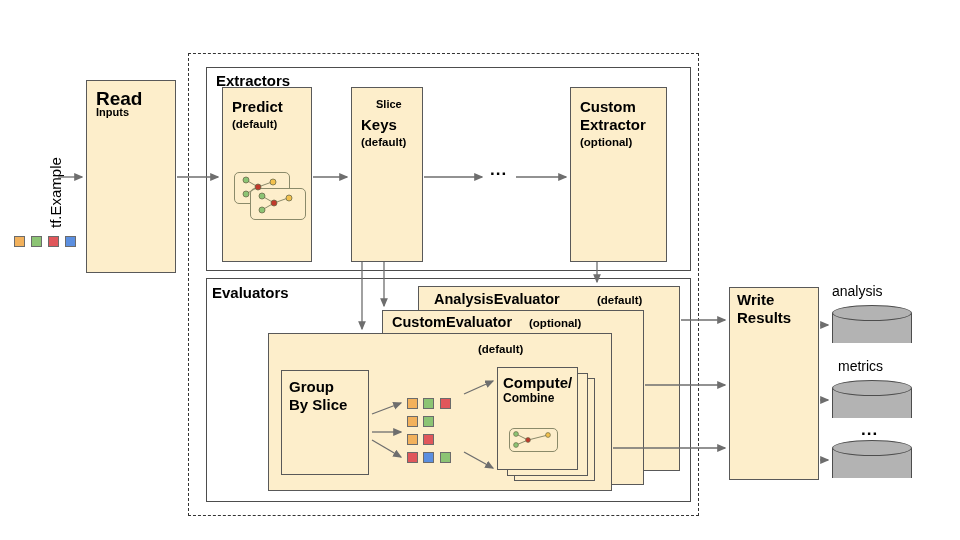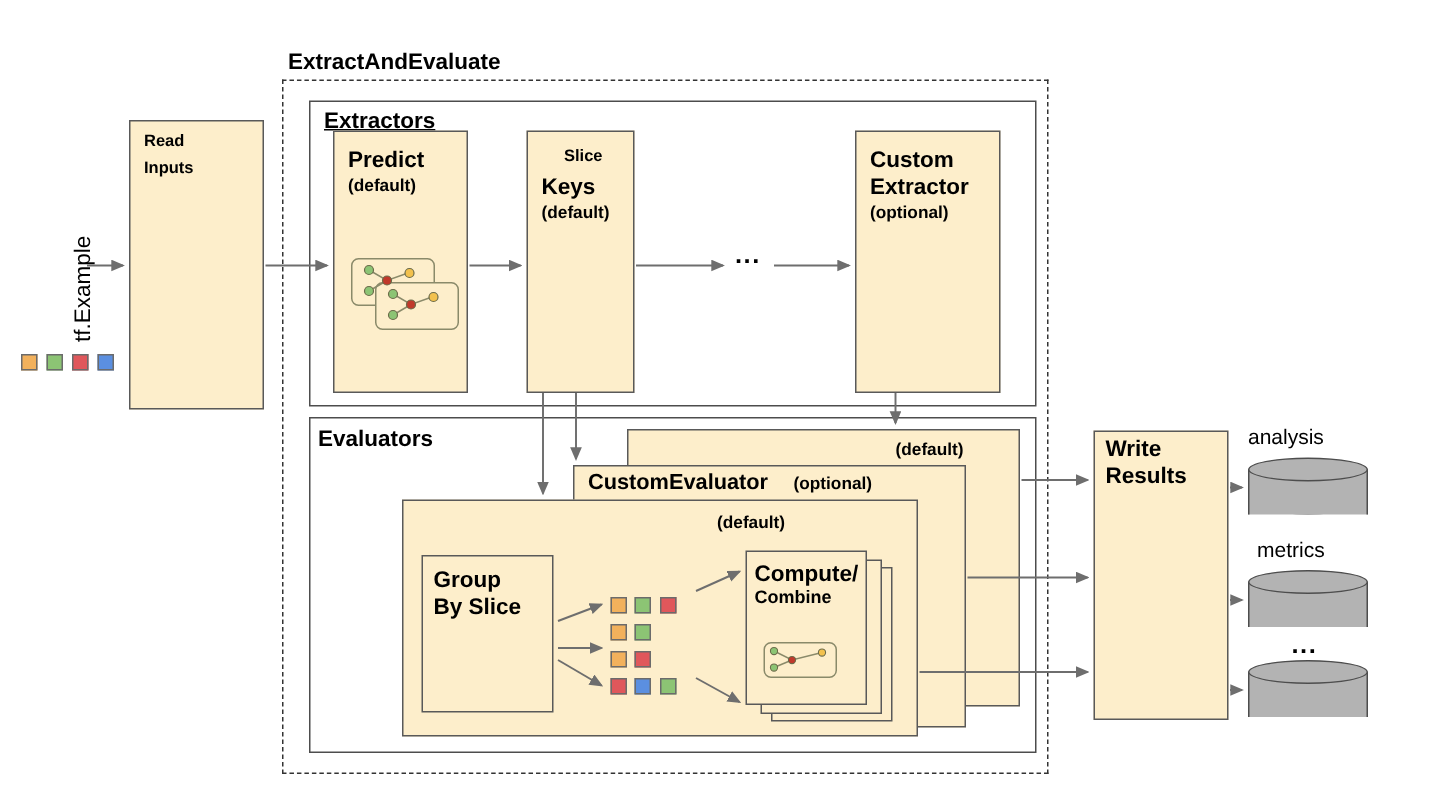--- a/index.html
+++ b/index.html
@@ -40,28 +40,27 @@
   <div class="vert" style="left:47px;top:228px;">tf.Example</div>
 
   <div>
     <div class="chip" style="left:14px;top:236px;background:#f2b15c;"></div>
     <div class="chip" style="left:31px;top:236px;background:#8cc474;"></div>
     <div class="chip" style="left:48px;top:236px;background:#e0575b;"></div>
     <div class="chip" style="left:65px;top:236px;background:#5b8fe0;"></div>
   </div>
 
   <div class="box" style="left:86px;top:80px;width:90px;height:193px;"></div>
-  <div class="lbl" style="left:96px;top:88px;font-size:11px;">Read</div>
+  <div class="lbl" style="left:96px;top:88px;font-size:19px;">Read</div>
   <div class="lbl" style="left:96px;top:106px;font-size:11px;">Inputs</div>
 
-  <div class="title" style="position:absolute;left:192px;top:33px;">ExtractAndEvaluate</div>
   <div class="dashed" style="left:188px;top:53px;width:511px;height:463px;"></div>
 
   <div class="plain" style="left:206px;top:67px;width:485px;height:204px;"></div>
-  <div class="title" style="position:absolute;left:216px;top:72px;text-decoration:underline;">Extractors</div>
+  <div class="title" style="position:absolute;left:216px;top:72px;">Extractors</div>
 
   <div class="box" style="left:222px;top:87px;width:90px;height:175px;"></div>
   <div class="lbl" style="left:232px;top:98px;font-size:15px;">Predict</div>
   <div class="lbl sub" style="left:232px;top:118px;">(default)</div>
 
   <div class="glyphbox" style="left:234px;top:172px;width:54px;height:30px;"></div>
   <div class="glyphbox" style="left:250px;top:188px;width:54px;height:30px;"></div>
 
   <div class="box" style="left:351px;top:87px;width:72px;height:175px;"></div>
   <div class="lbl" style="left:376px;top:98px;font-size:11px;">Slice</div>
@@ -72,20 +71,21 @@
 
   <div class="box" style="left:570px;top:87px;width:97px;height:175px;"></div>
   <div class="lbl" style="left:580px;top:98px;font-size:15px;">Custom</div>
   <div class="lbl" style="left:580px;top:116px;font-size:15px;">Extractor</div>
   <div class="lbl sub" style="left:580px;top:136px;">(optional)</div>
 
   <div class="plain" style="left:206px;top:278px;width:485px;height:224px;"></div>
   <div class="title" style="position:absolute;left:212px;top:284px;">Evaluators</div>
 
   <div class="box" style="left:418px;top:286px;width:262px;height:185px;"></div>
+  <div class="lbl" style="left:434px;top:291px;font-size:14.5px;">AnalysisEvaluator</div>
   <div class="lbl sub" style="left:597px;top:294px;">(default)</div>
 
   <div class="box" style="left:382px;top:310px;width:262px;height:175px;"></div>
   <div class="lbl" style="left:392px;top:314px;font-size:14.5px;">CustomEvaluator</div>
   <div class="lbl sub" style="left:529px;top:317px;">(optional)</div>
 
   <div class="box" style="left:268px;top:333px;width:344px;height:158px;"></div>
   <div class="lbl sub" style="left:478px;top:343px;">(default)</div>
 
   <div class="box" style="left:281px;top:370px;width:88px;height:105px;"></div>

